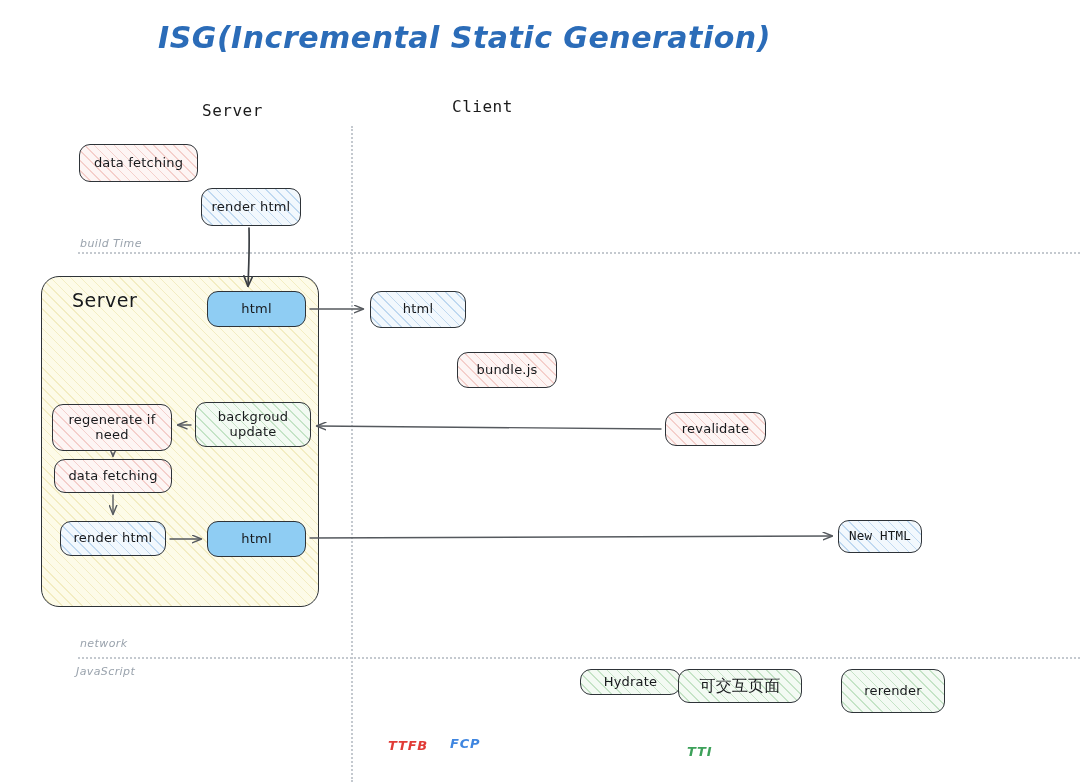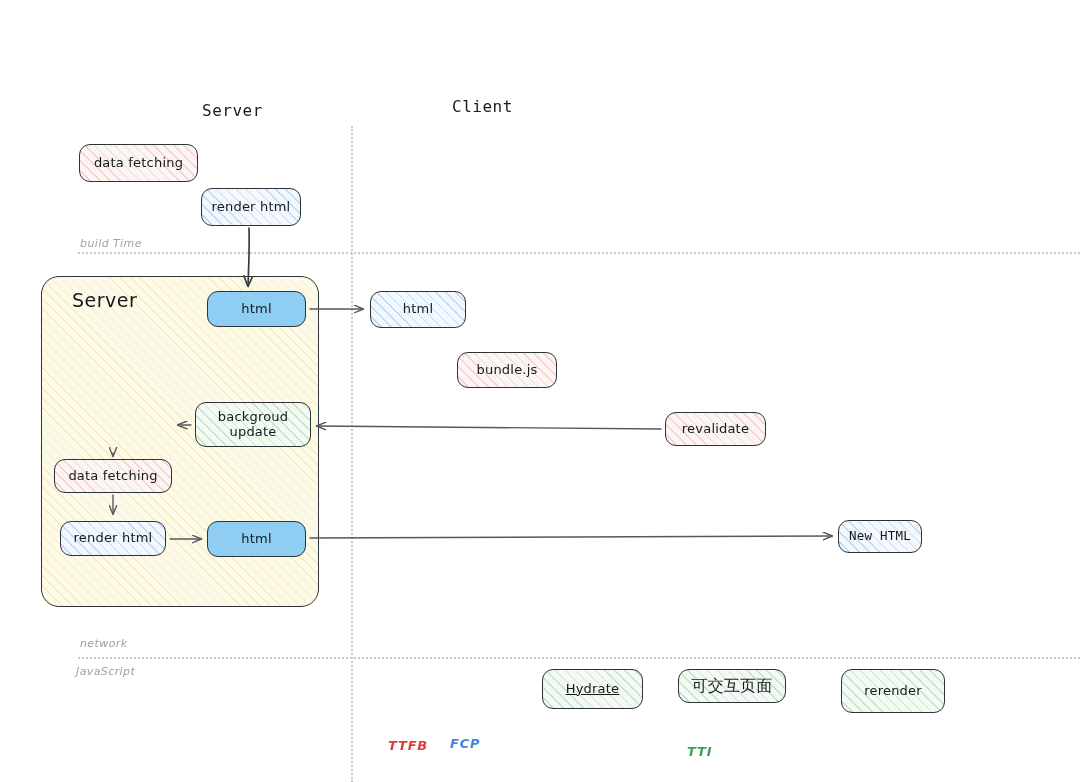--- a/index.html
+++ b/index.html
@@ -155,22 +155,22 @@
   #node-regenerate-if-need  { left: 52px;  top: 404px; width: 120px; height: 47px; }
   #node-data-fetching-srv   { left: 54px;  top: 459px; width: 118px; height: 34px; }
   #node-render-html-srv     { left: 60px;  top: 521px; width: 106px; height: 35px; }
   #node-html-server-2       { left: 207px; top: 521px; width: 99px;  height: 36px; }
 
   #node-html-client         { left: 370px; top: 291px; width: 96px;  height: 37px; }
   #node-bundle-js           { left: 457px; top: 352px; width: 100px; height: 36px; }
   #node-revalidate          { left: 665px; top: 412px; width: 101px; height: 34px; }
   #node-new-html            { left: 838px; top: 520px; width: 84px; height: 33px; }
 
-  #node-hydrate             { left: 542px; top: 669px; width: 101px; height: 40px; text-decoration: underline; }
-  #node-interactive-page    { left: 678px; top: 669px; width: 108px; height: 34px; }
+  #node-hydrate             { left: 580px; top: 669px; width: 101px; height: 26px; }
+  #node-interactive-page    { left: 678px; top: 669px; width: 124px; height: 34px; }
   #node-rerender            { left: 841px; top: 669px; width: 104px; height: 44px; }
 
   
   .metric {
     position: absolute;
     font-family: "DejaVu Sans", sans-serif;
     font-size: 13px;
     font-weight: 700;
     font-style: italic;
     letter-spacing: 0.8px;
@@ -186,20 +186,21 @@
     left: 0; top: 0;
     width: 1080px; height: 782px;
     pointer-events: none;
   }
 </style>
 </head>
 <body>
 
 <div id="stage">
 
+  <div class="title">ISG(Incremental Static Generation)</div>
 
   <div class="lane-label" id="lane-server">Server</div>
   <div class="lane-label" id="lane-client">Client</div>
 
   <div class="vline" id="vline-divider"></div>
   <div class="hline" id="hline-build"></div>
   <div class="hline" id="hline-js"></div>
 
   <div class="phase-label" id="phase-build">build Time</div>
   <div class="phase-label" id="phase-net">network</div>
@@ -236,20 +237,21 @@
   </svg>
 
   <div class="node hatch-pink" id="node-data-fetching-build">data fetching</div>
 
   <div class="node hatch-blue" id="node-render-html-build">render html</div>
 
   <div class="node solid-blue" id="node-html-server-1">html</div>
 
   <div class="node hatch-green" id="node-backgroud-update">backgroud update</div>
 
+  <div class="node hatch-pink" id="node-regenerate-if-need">regenerate if need</div>
 
   <div class="node hatch-pink" id="node-data-fetching-srv">data fetching</div>
 
   <div class="node hatch-blue" id="node-render-html-srv">render html</div>
 
   <div class="node solid-blue" id="node-html-server-2">html</div>
 
   <div class="node hatch-blue" id="node-html-client">html</div>
 
   <div class="node hatch-pink" id="node-revalidate">revalidate</div>

